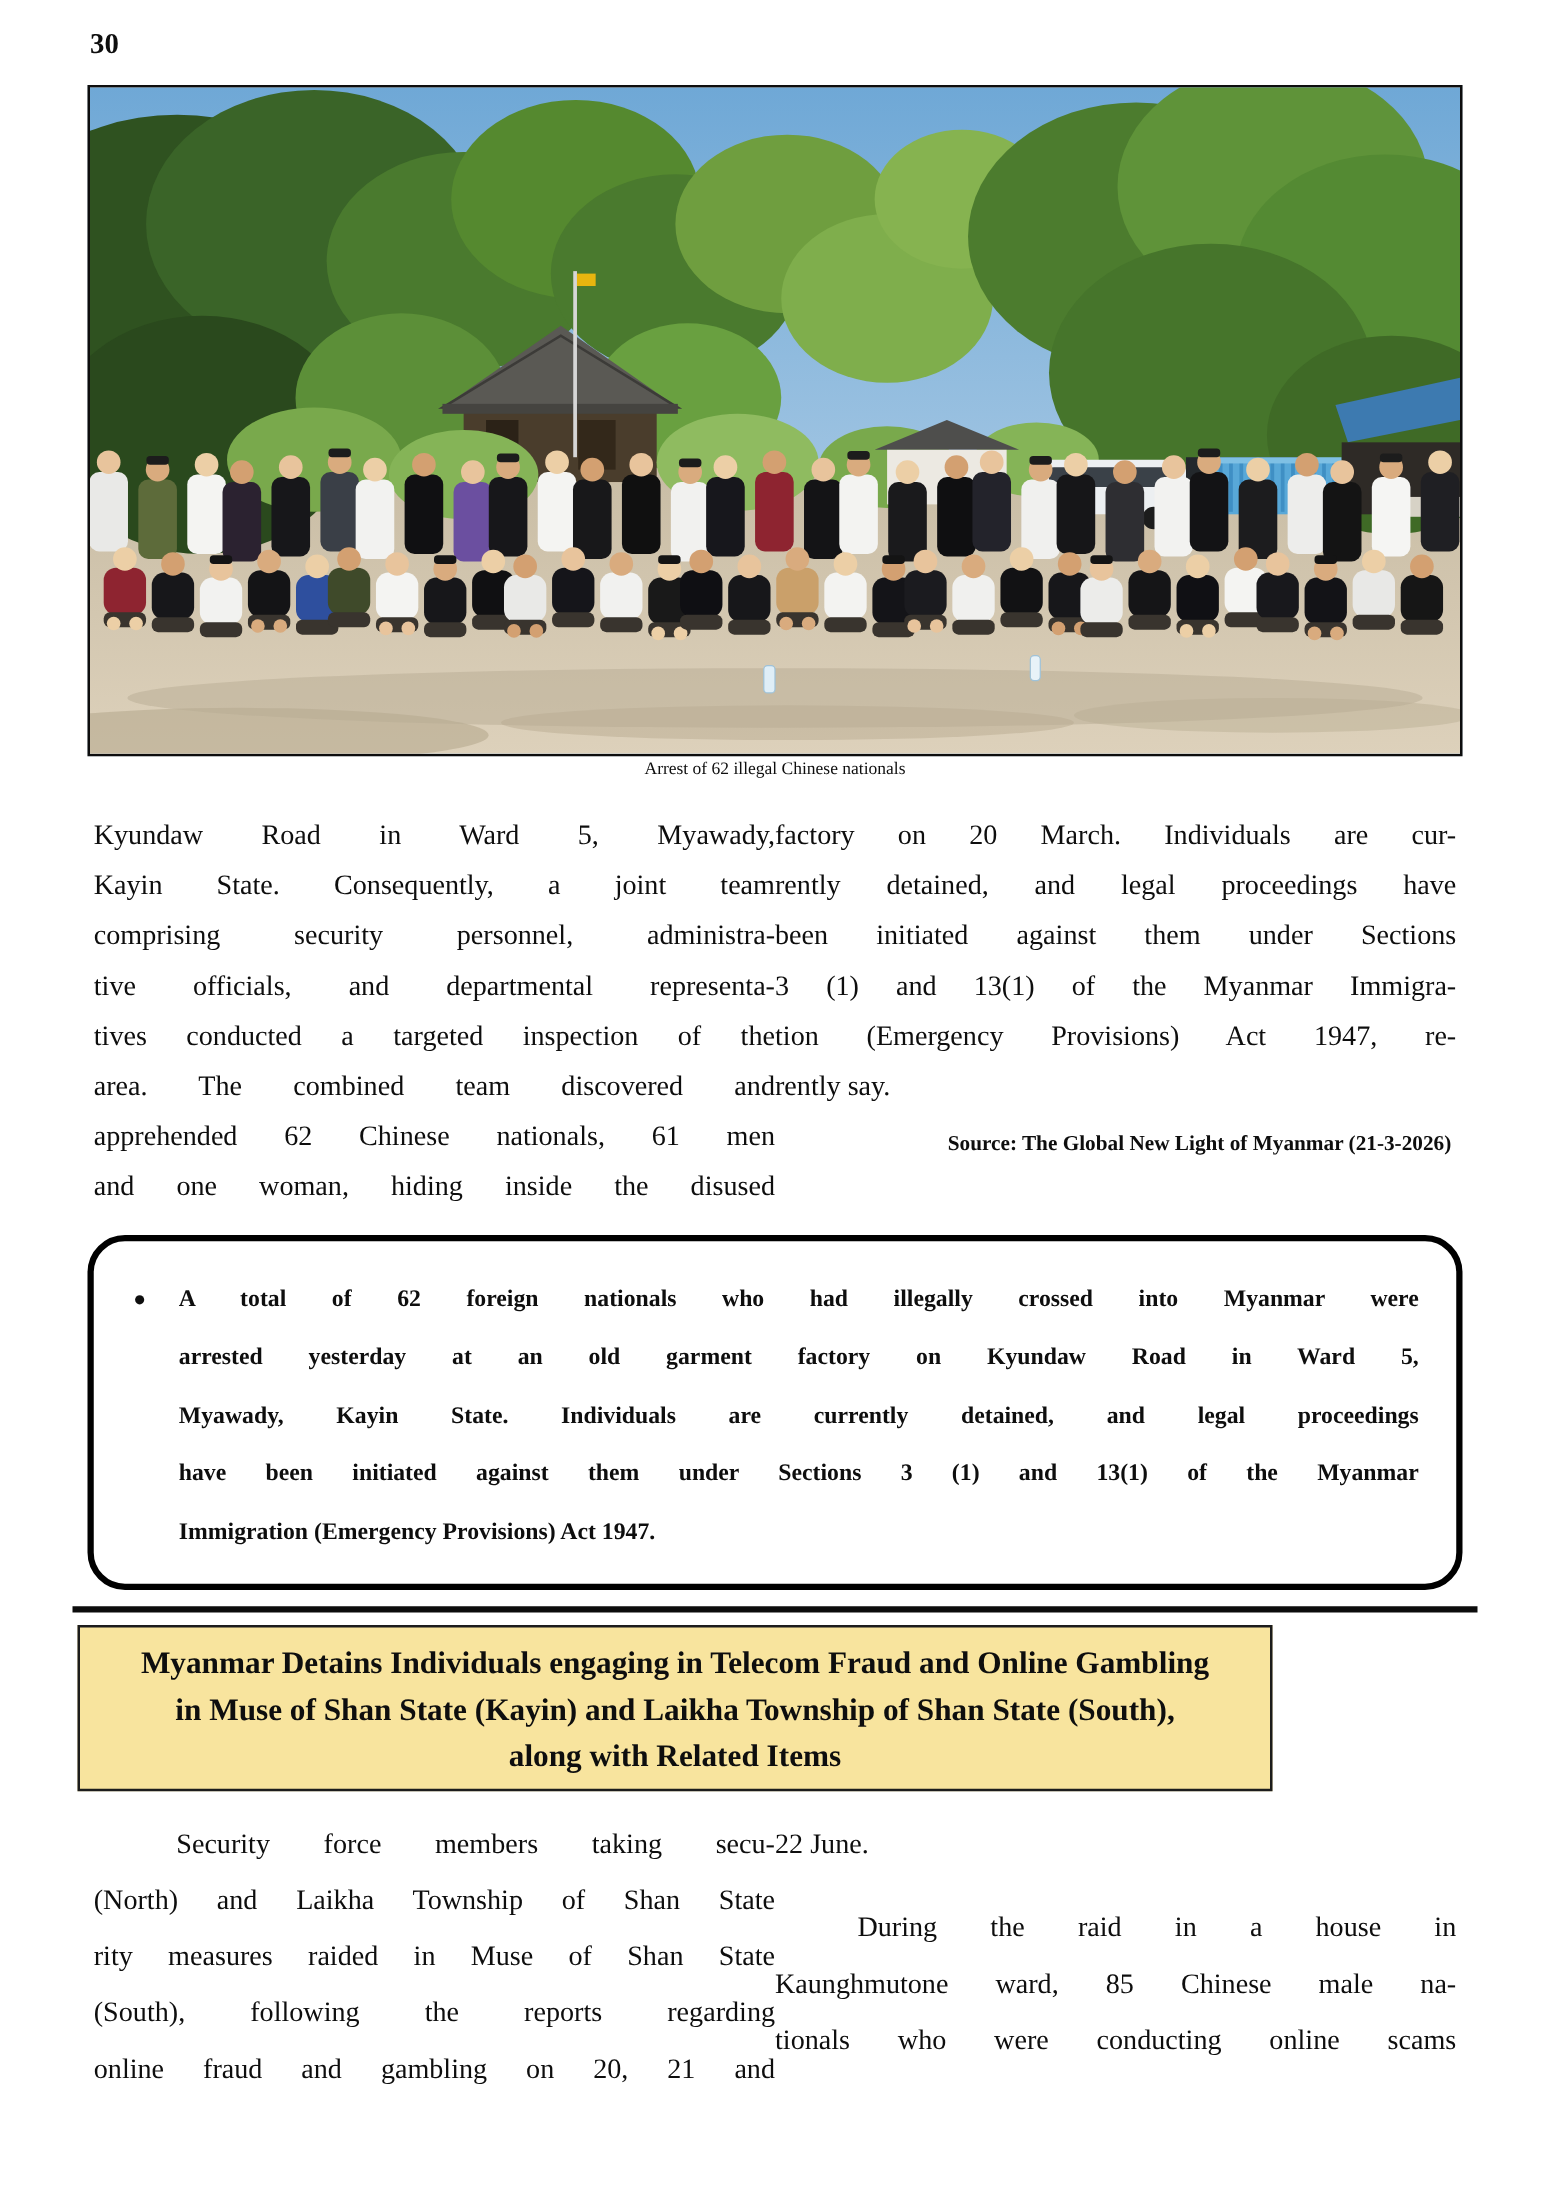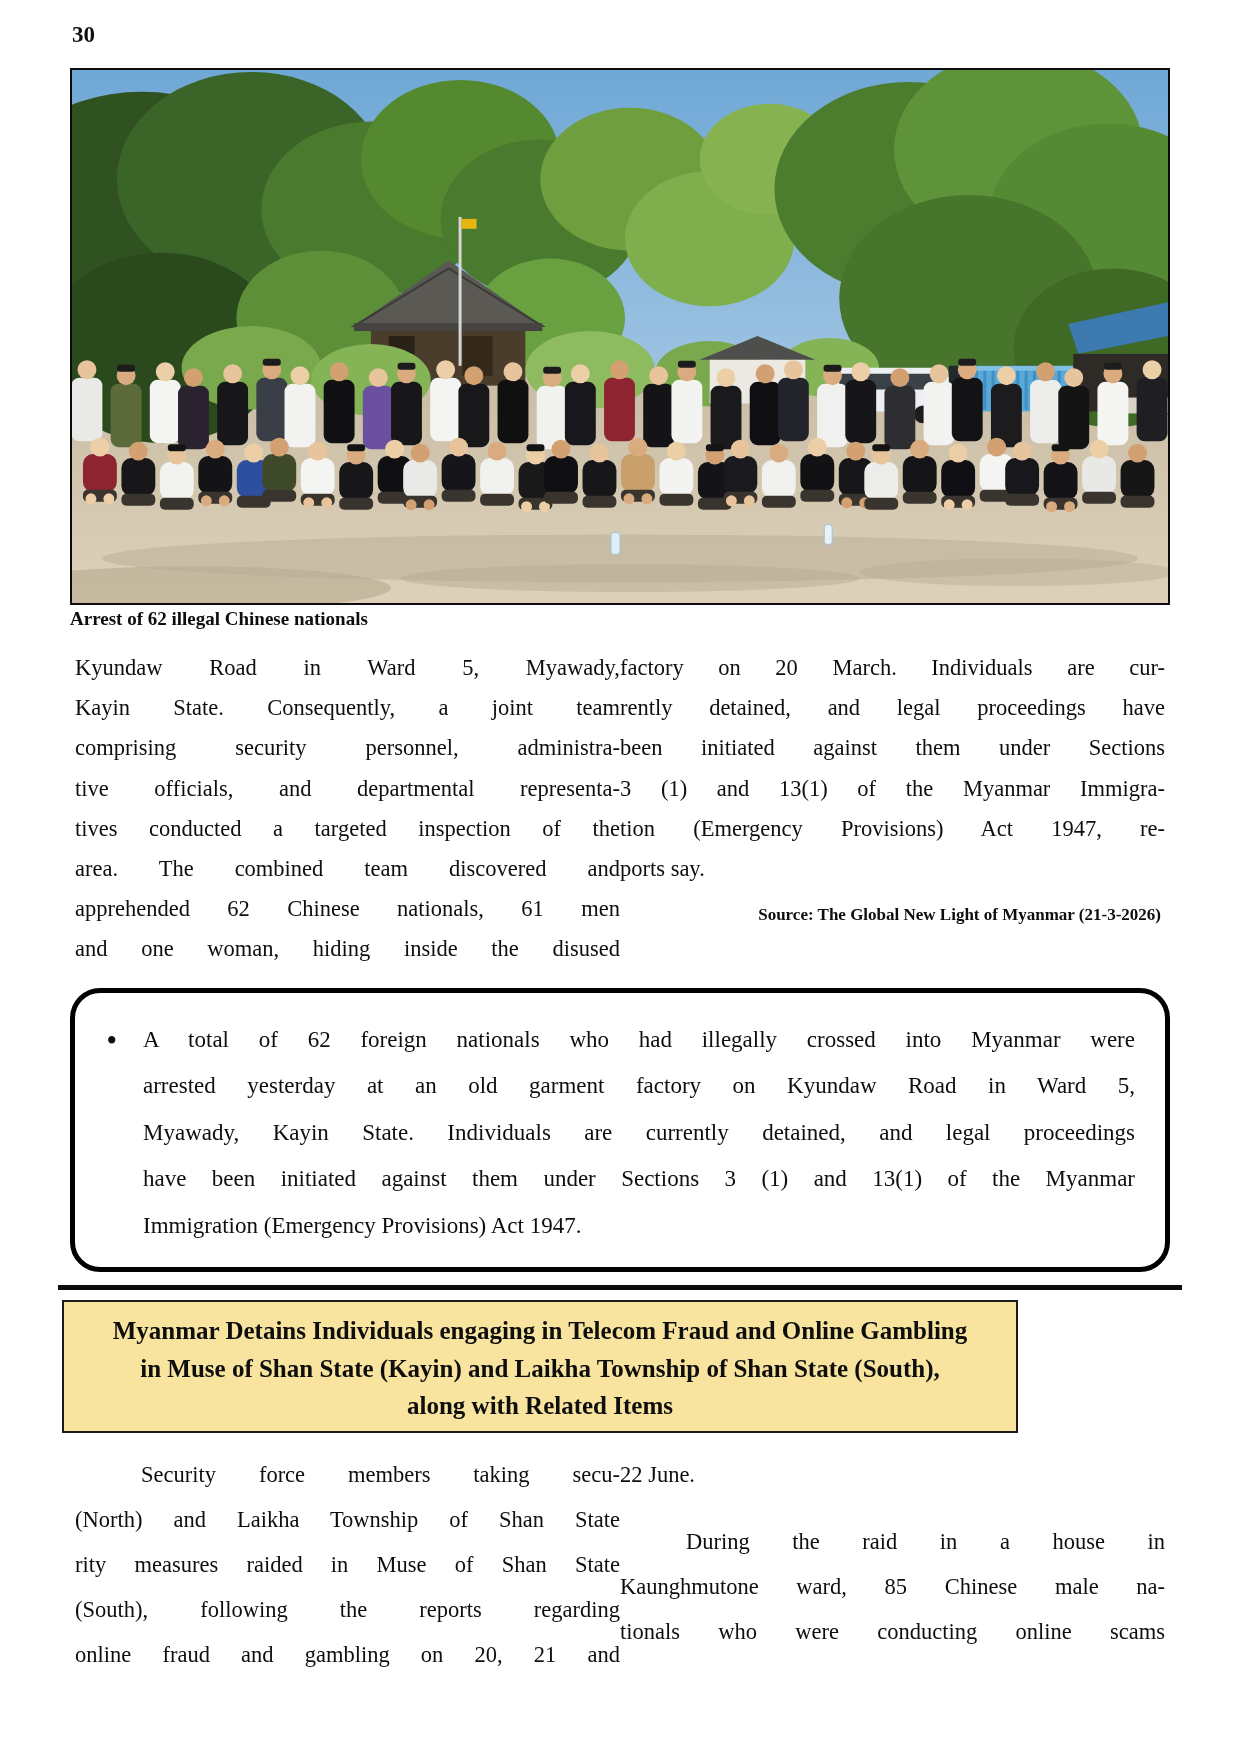--- a/index.html
+++ b/index.html
@@ -8,22 +8,22 @@
     background:#ffffff;color:#0e0e0e;
     font-family:"Liberation Serif","DejaVu Serif",serif;
   }
   .abs{position:absolute;}
   #pagenum{top:22px;left:72px;font-size:23px;font-weight:bold;}
   #photo{
     top:68px;left:70px;width:1100px;height:537px;
     border:2px solid #0d0d0d;box-sizing:border-box;background:#cfe0ec;
   }
   #photo svg{display:block;width:100%;height:100%;}
-  #caption{top:608px;left:70px;width:1100px;text-align:left;
-    font-size:19px;font-weight:bold;}
+  #caption{top:608px;left:70px;width:1100px;text-align:center;
+    font-size:14px;font-weight:normal;}
   
   .cols{display:flex;}
   .col{flex:1;min-width:0;}
   .tline{
     text-align:justify;text-align-last:justify;
     font-size:22.5px;line-height:40.2px;white-space:nowrap;
   }
   .tline.last{text-align-last:left;}
   .tline.indent{text-indent:66px;}
   #article1{top:648px;left:75px;width:1090px;}
@@ -32,21 +32,21 @@
   #summarybox{
     top:988px;left:70px;width:1100px;height:284px;box-sizing:border-box;
     border:5px solid #000;border-radius:30px;
     padding:24px 30px 0 16px;display:flex;align-items:flex-start;
   }
   #summarybox .bullet{
     width:52px;flex:none;font-size:27px;font-weight:bold;line-height:46px;
     padding-left:16px;box-sizing:border-box;
   }
   #summarybox .boxlines{flex:1;min-width:0;}
-  #summarybox .tline{font-size:23px;font-weight:normal;line-height:46.4px;}
+  #summarybox .tline{font-size:19px;font-weight:bold;line-height:46.4px;}
   
   #divider{top:1285px;left:58px;width:1124px;height:5px;background:#0c0c0c;}
   
   #headlinebox{
     top:1300px;left:62px;width:956px;height:133px;box-sizing:border-box;
     border:2px solid #1c1c1c;padding-top:10px;
   }
   #headlinebox .tline{
     text-align:center;text-align-last:center;
     font-size:25px;font-weight:bold;line-height:37.5px;
@@ -338,21 +338,21 @@
       <div class="tline">apprehended 62 Chinese nationals, 61 men</div>
       <div class="tline">and one woman, hiding inside the disused</div>
     </div>
   <div class="col">
     <div>
         <div class="tline">factory on 20 March. Individuals are cur-</div>
         <div class="tline">rently detained, and legal proceedings have</div>
         <div class="tline">been initiated against them under Sections</div>
         <div class="tline">3 (1) and 13(1) of the Myanmar Immigra-</div>
         <div class="tline">tion (Emergency Provisions) Act 1947, re-</div>
-        <div class="tline last">ports say.</div>
+        <div class="tline last">rently say.</div>
       </div>
     <div id="source">Source: The Global New Light of Myanmar (21-3-2026)</div>
   </div>
 </div>
 
 <div id="summarybox" class="abs">
   <div class="bullet">•</div>
   <div class="boxlines">
       <div class="tline">A total of 62 foreign nationals who had illegally crossed into Myanmar were</div>
       <div class="tline">arrested yesterday at an old garment factory on Kyundaw Road in Ward 5,</div>

